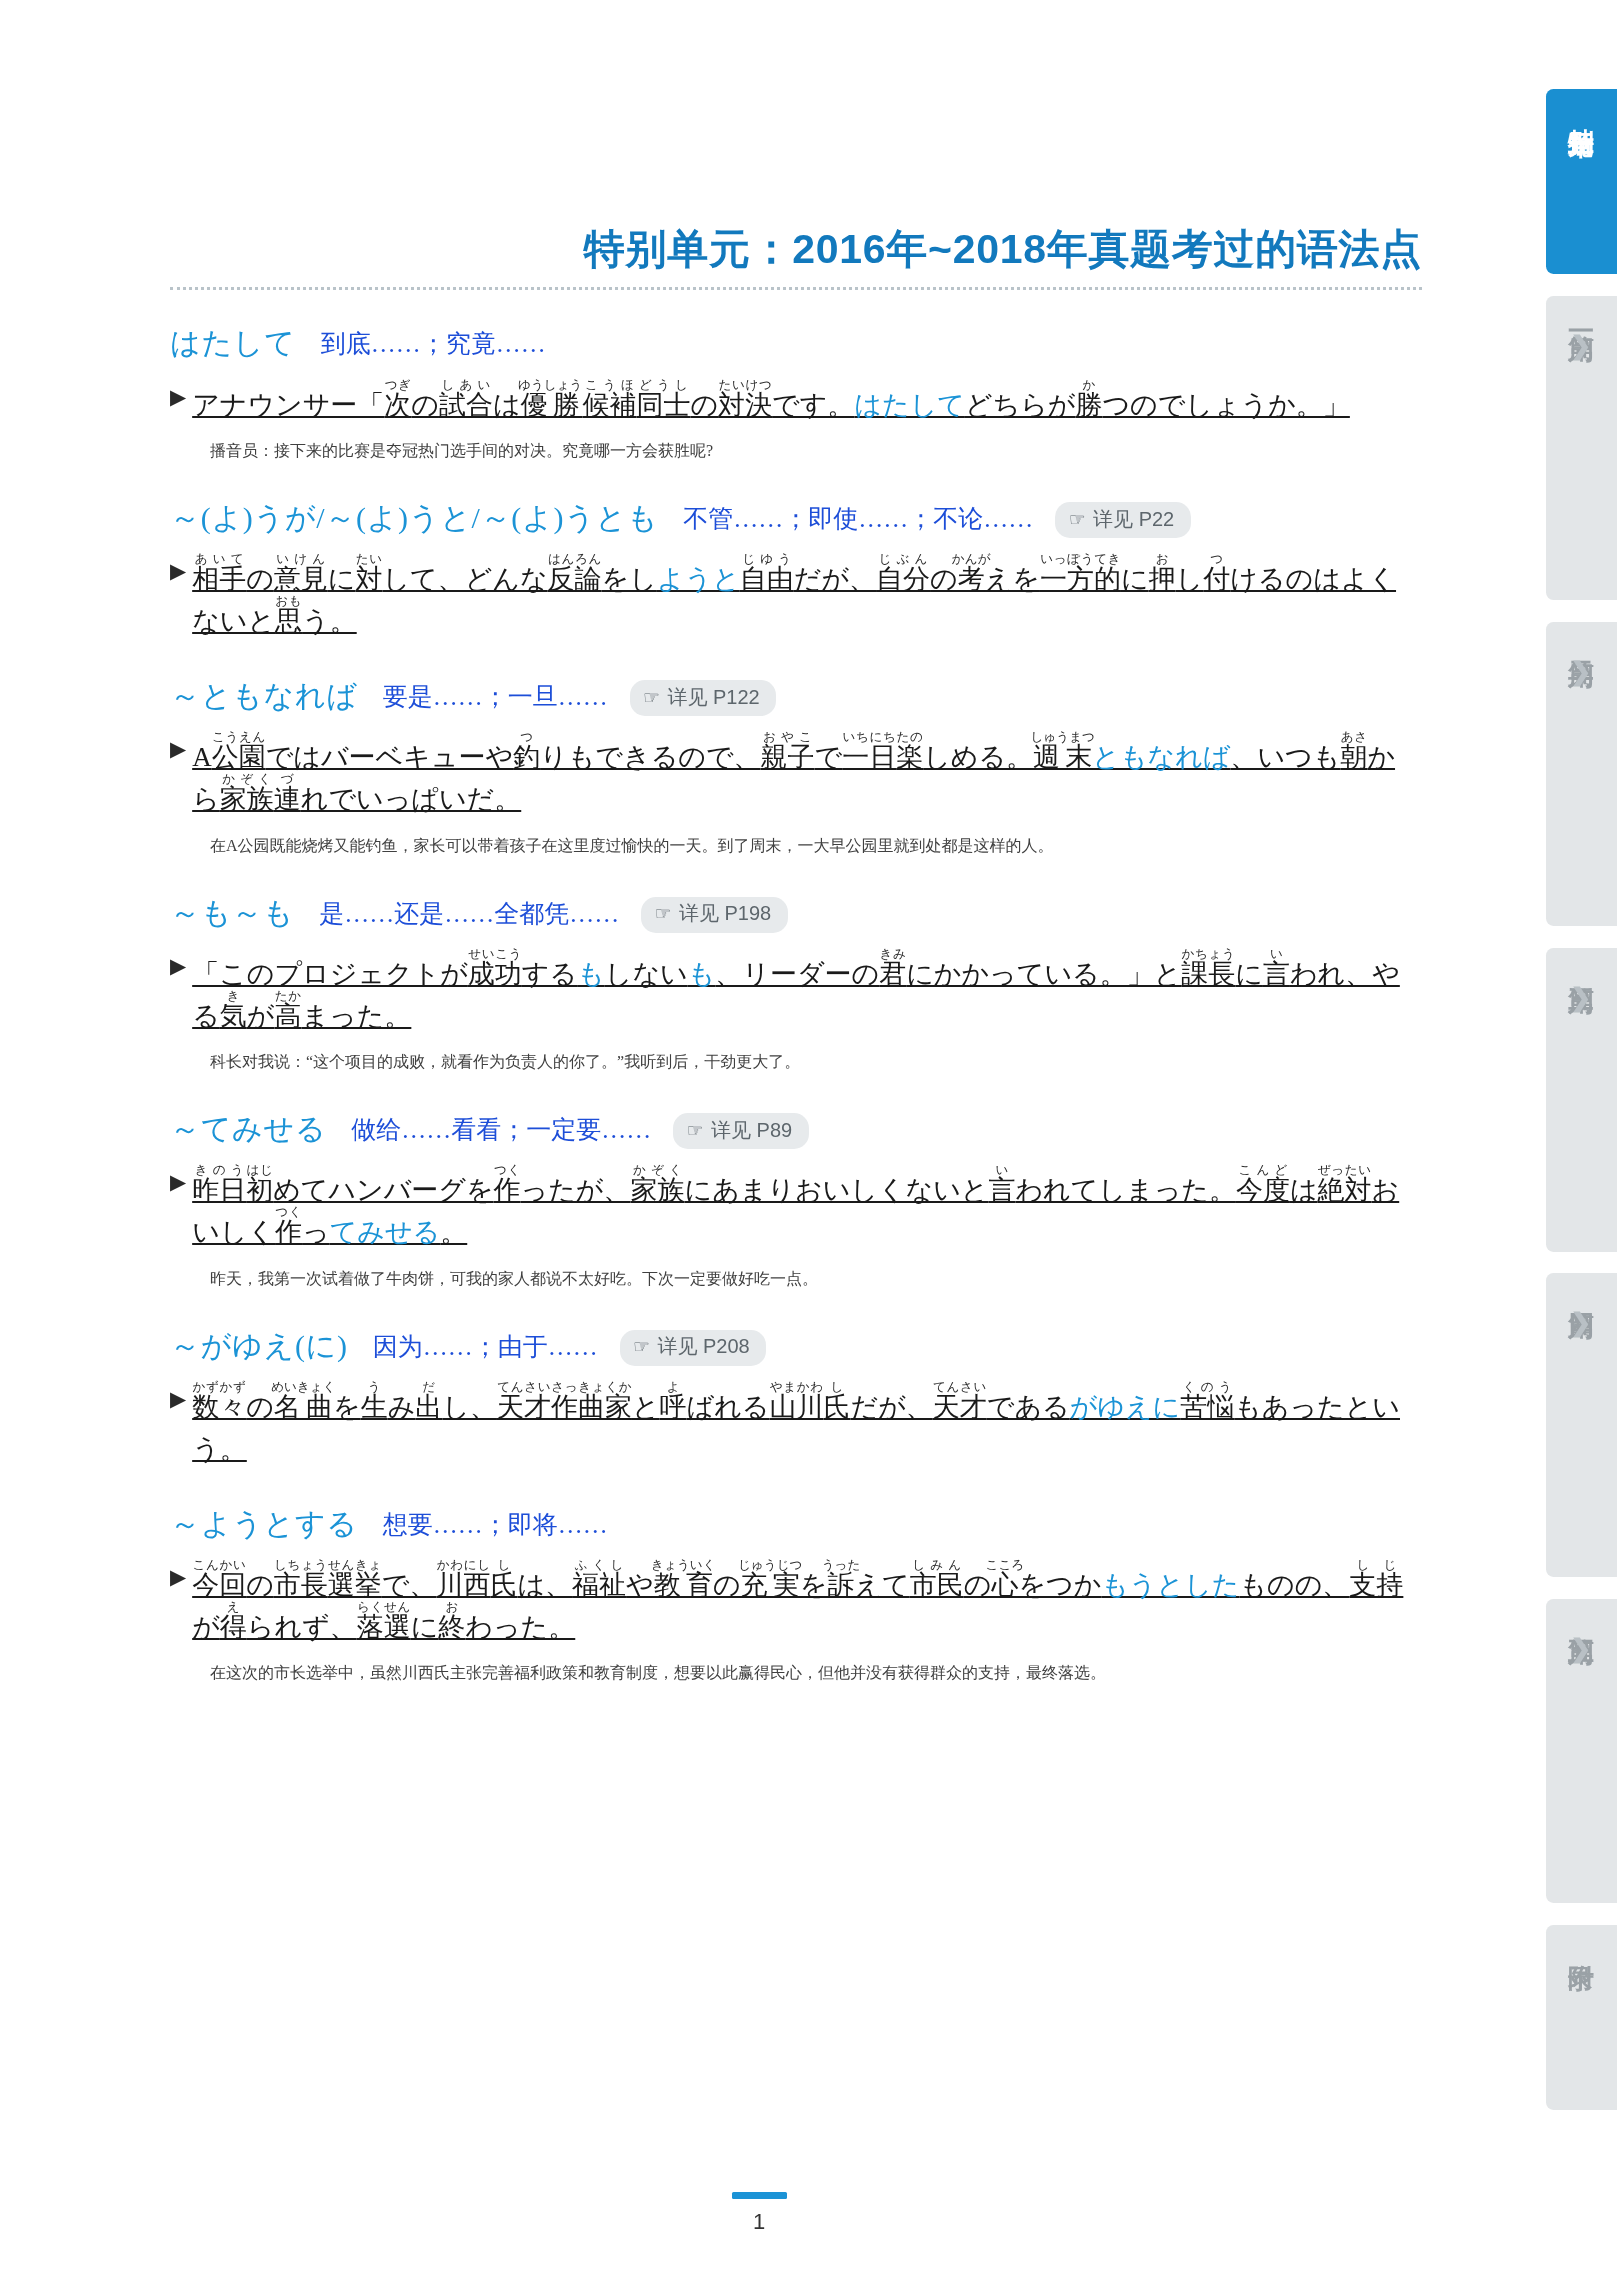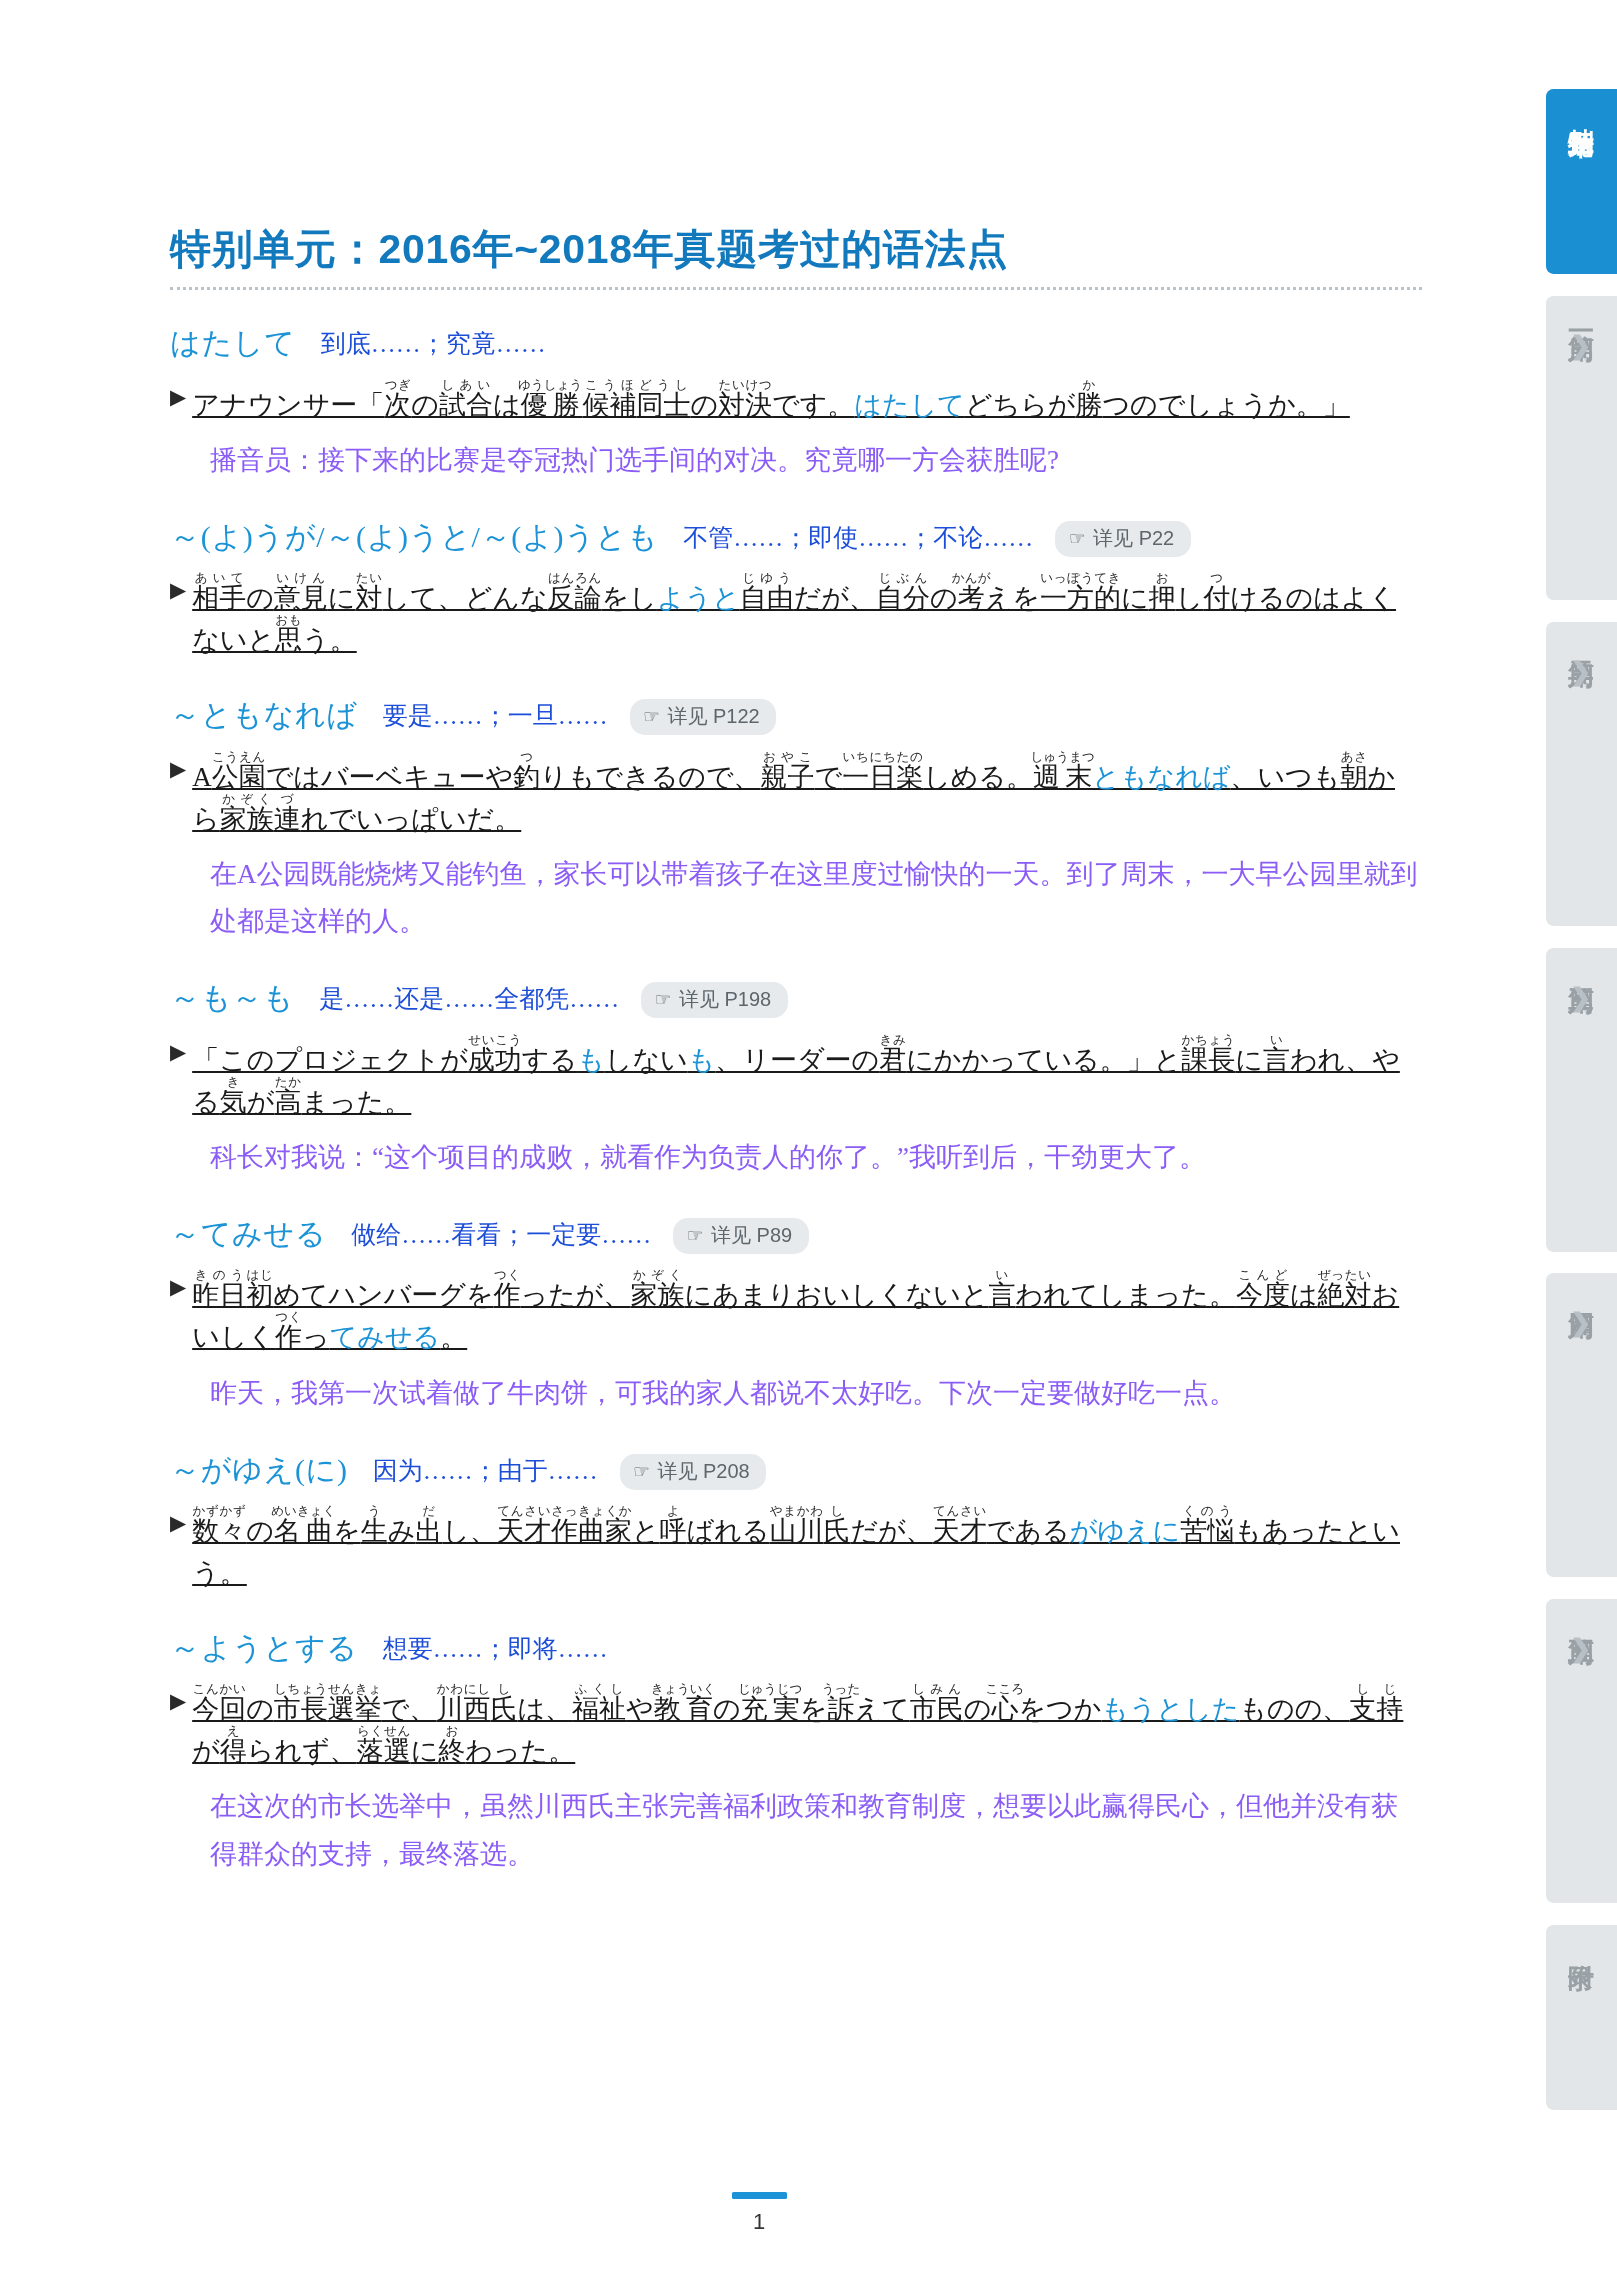--- a/index.html
+++ b/index.html
@@ -63,21 +63,21 @@
     left: 0;
     top: 0;
     width: 1518px;
     height: 2273px;
     box-sizing: border-box;
     padding: 0 96px 0 170px;
   }
 
   .doc-title {
     margin: 222px 0 0 0;
-    text-align: left;
+    text-align: right;
     color: #1279bd;
     font-family: "Liberation Sans", sans-serif;
     font-weight: bold;
     font-size: 41px;
     letter-spacing: 0.7px;
   }
 
   .section-head {
     margin: 71px 0 0 0;
     color: #1279bd;
@@ -146,24 +146,24 @@
 
   ruby { ruby-position: over; }
   rt {
     font-size: 12.6px;
     color: #2a2a2a;
     letter-spacing: 0;
   }
   .hl { color: #1b93d6; }
 
   .cn-line {
-    font-size: 27px;
+    font-size: 16px;
     line-height: 1.75;
     margin: 10.4px 0 0 40px;
-    color: #8b5cf6;
+    color: #404040;
   }
 
   
   .footer {
     position: absolute;
     left: 0;
     width: 1518px;
     bottom: 38px;
     text-align: center;
   }

